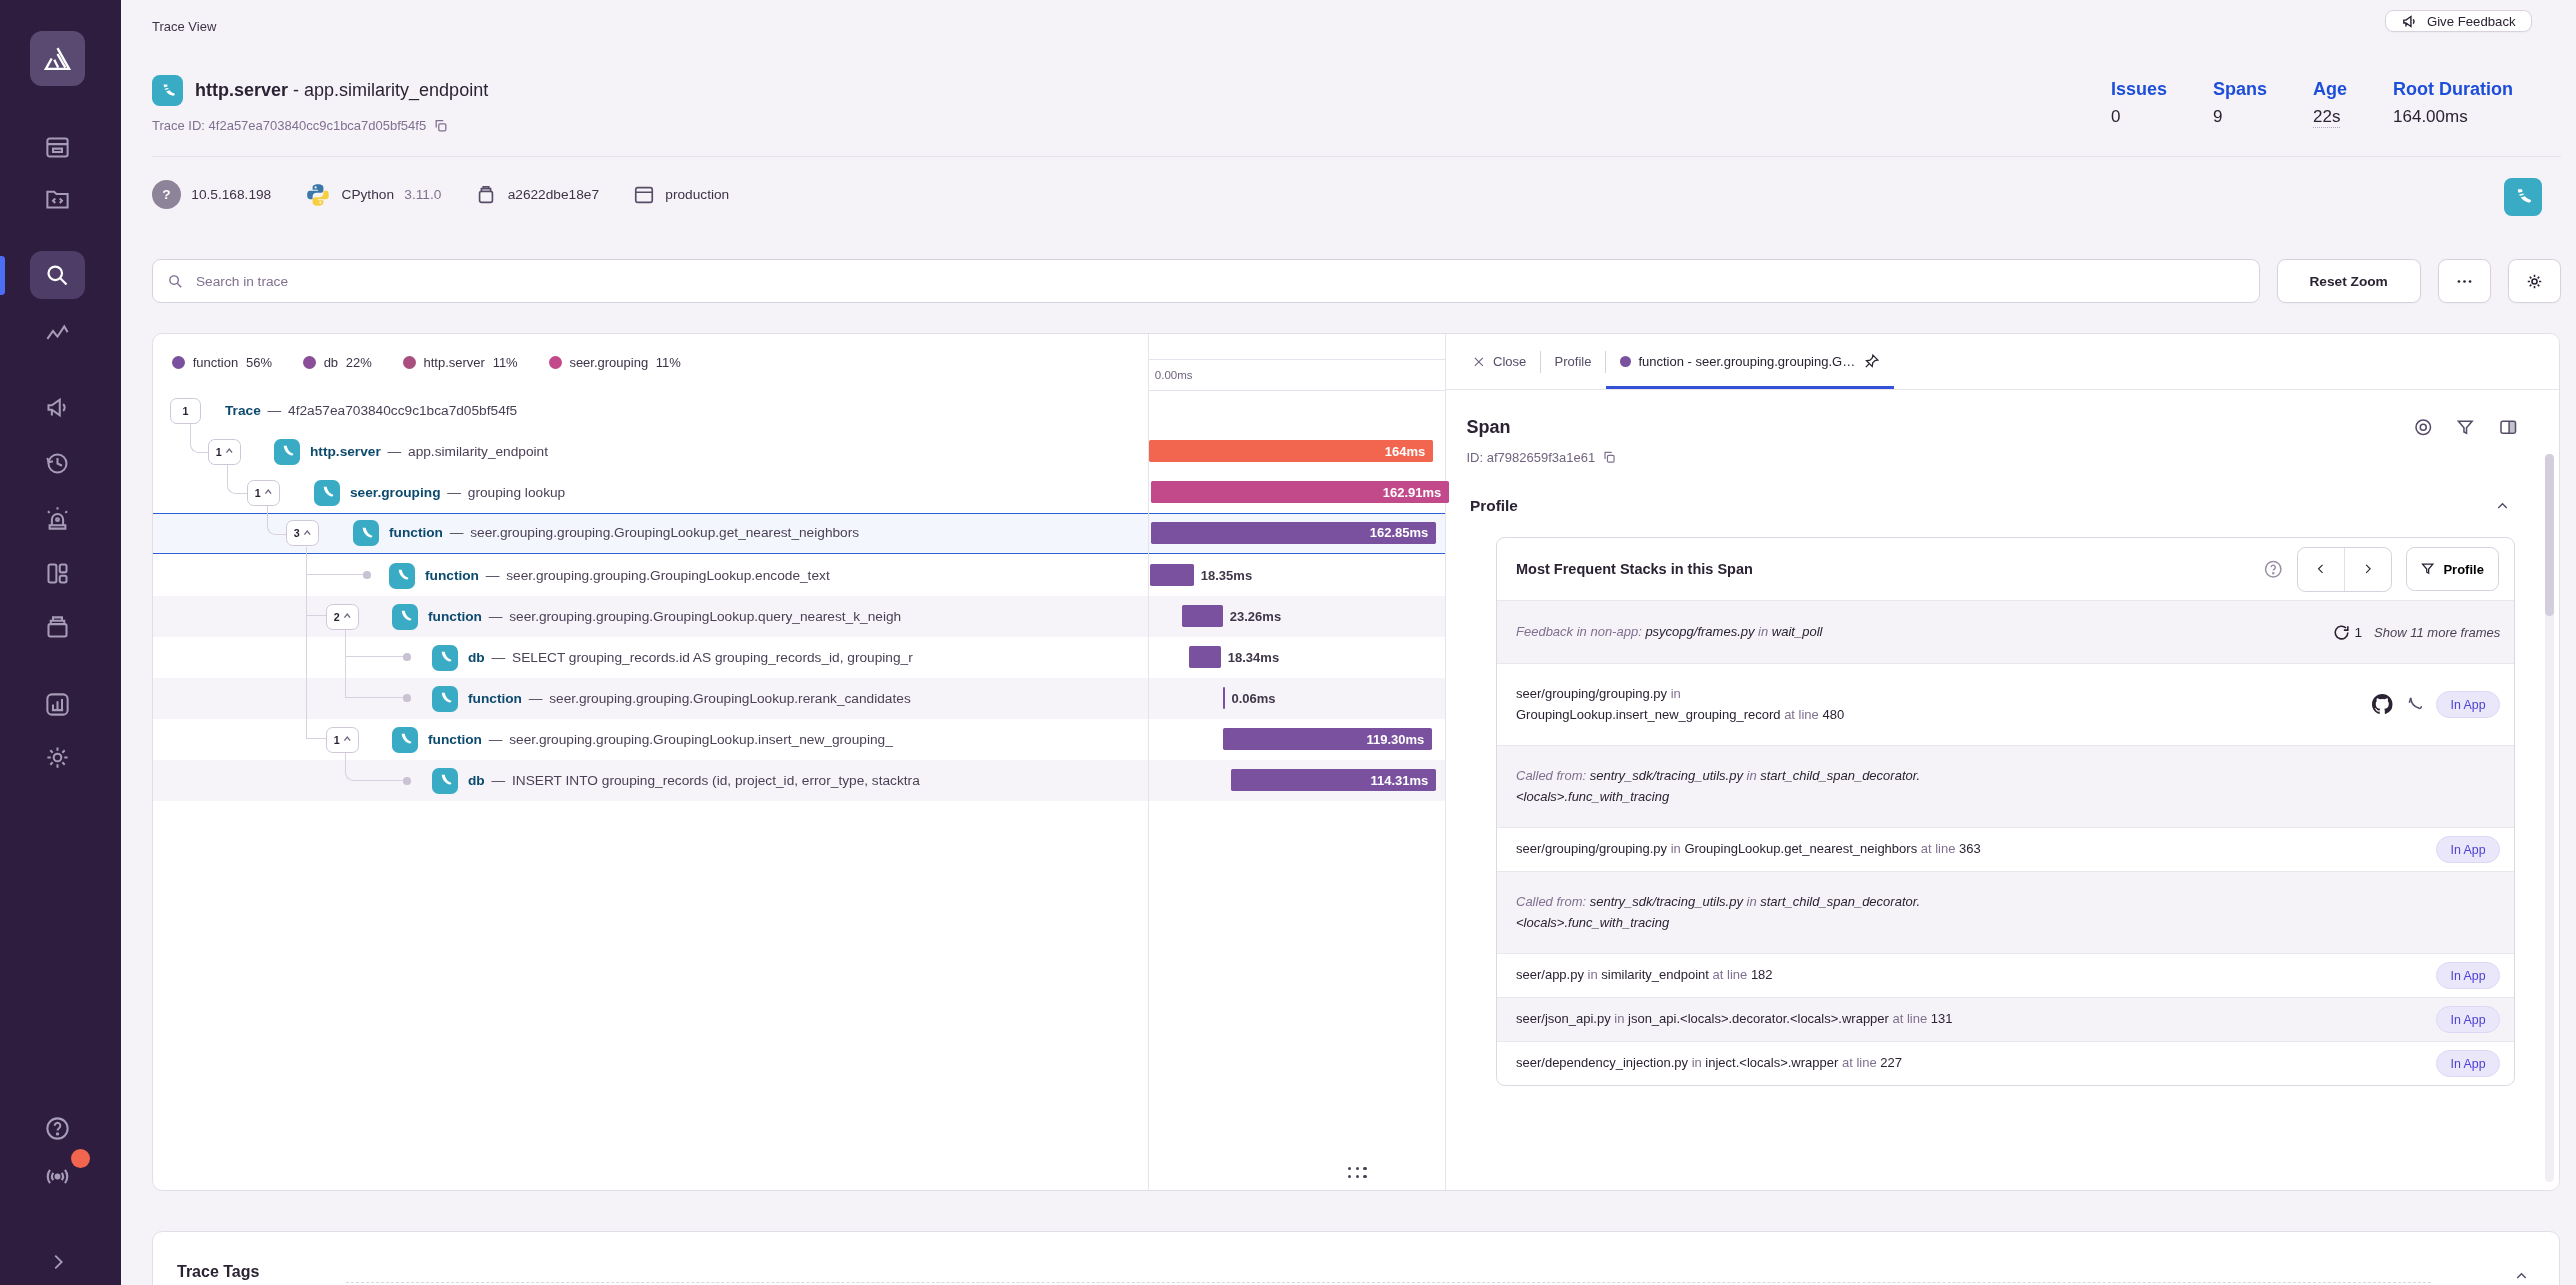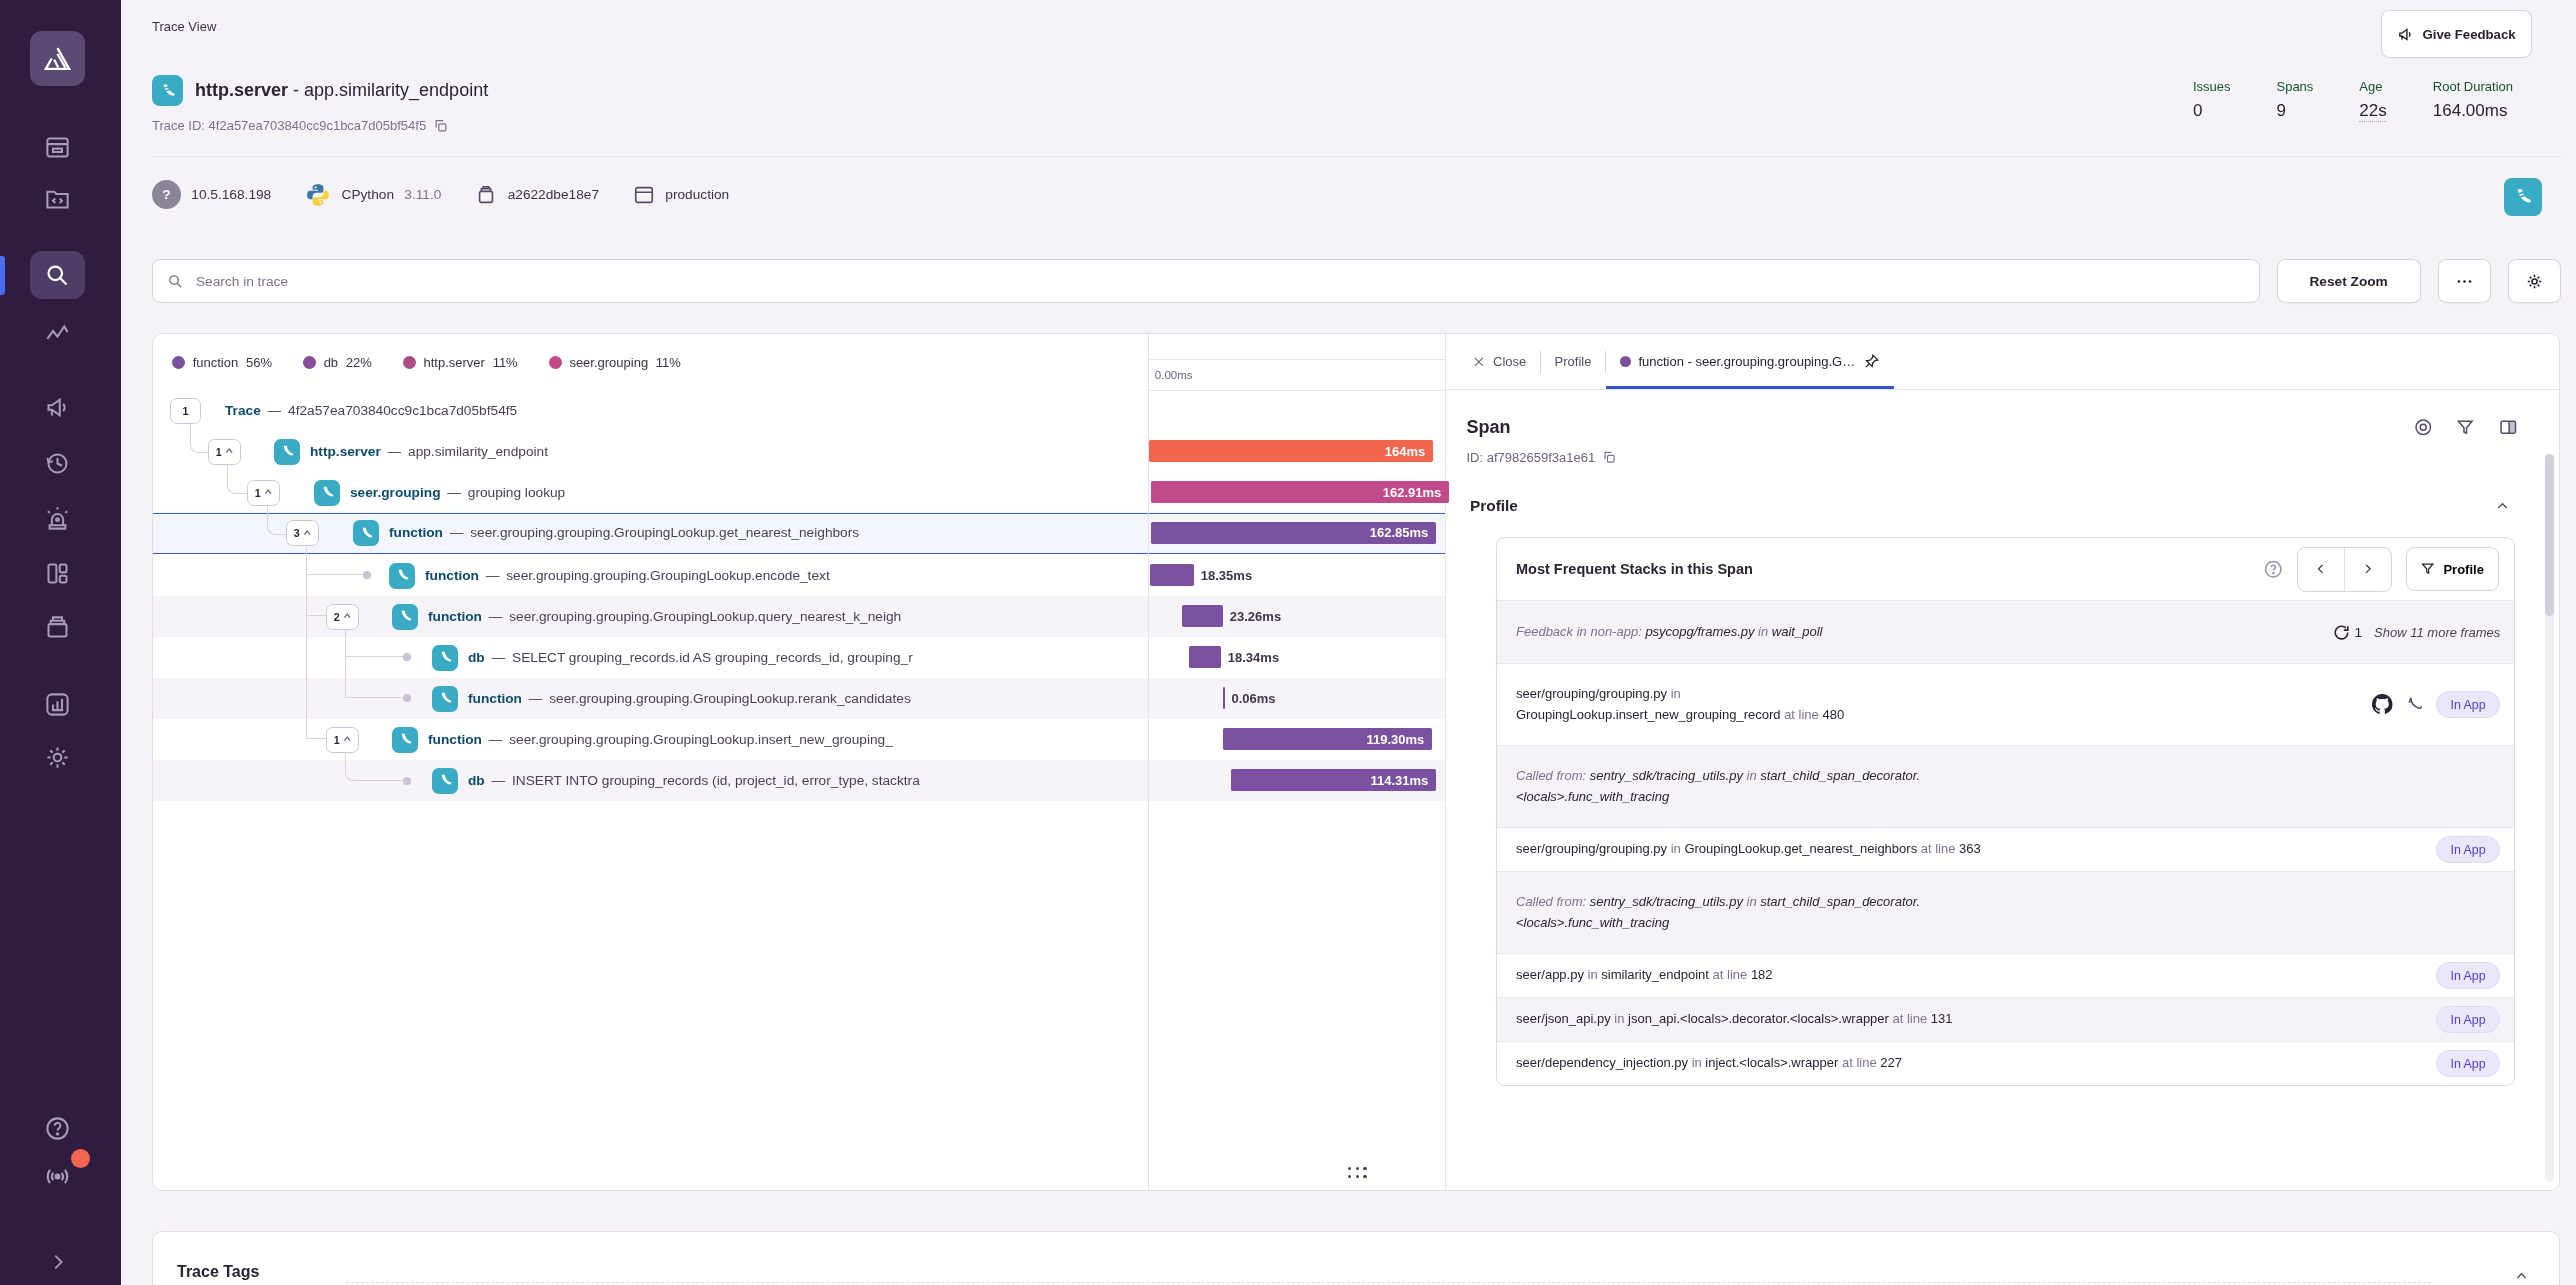--- a/index.html
+++ b/index.html
@@ -14,25 +14,25 @@
   .edge-ind{position:absolute;left:0;top:256px;width:5.1px;height:39px;background:#4c6ef5;border-radius:0 3.4px 3.4px 0}
   .notif{position:absolute;width:19px;height:19px;border-radius:50%;background:#f2654f}
   
   #main{position:absolute;left:121px;top:0;width:2455px;height:1285px}
   #pg-label{position:absolute;left:31px;top:19px;font-size:13px;color:#3d3348}
   #title-row{position:absolute;left:31px;top:75px;display:flex;align-items:center;gap:12px}
   .avatar{background:#3aabc4;border-radius:7.7px;display:flex;align-items:center;justify-content:center}
   #title-row .t{font-size:18px;color:#2b2233}
   #title-row .t b{font-weight:700}
   #trace-id{position:absolute;left:31px;top:118px;font-size:13px;color:#80708f;display:flex;gap:6.8px;align-items:center}
-  #gf-btn{position:absolute;right:44px;top:10.3px;height:48px;padding:0 15.4px;background:#fff;border:0.9px solid #d7d0dd;border-radius:8.5px;
-     display:flex;align-items:center;gap:8.5px;font-size:13.2px;font-weight:700;color:#2b2233;box-shadow:0 0.9px 1.7px rgba(43,34,51,.04)}
+  #gf-btn{position:absolute;right:44px;top:10.3px;height:22px;padding:0 15.4px;background:#fff;border:0.9px solid #d7d0dd;border-radius:8.5px;
+     display:flex;align-items:center;gap:8.5px;font-size:13.2px;font-weight:400;color:#2b2233;box-shadow:0 0.9px 1.7px rgba(43,34,51,.04)}
   #stats{position:absolute;right:63px;top:79px;display:flex;gap:46px}
   #stats .col{display:flex;flex-direction:column;gap:6.8px}
-  #stats .lbl{font-size:13px;font-weight:400;color:#14532d}
+  #stats .lbl{font-size:18px;font-weight:700;color:#1d4ed8}
   #stats .val{font-size:17px;color:#2b2233}
   #stats .dotted{border-bottom:1.7px dotted #b0a6bd;align-self:flex-start}
   #hdr-div{position:absolute;left:31px;right:15.4px;top:156px;border-top:0.9px solid #e7e3ec}
   
   #meta{position:absolute;left:31px;top:173px;height:43px;display:flex;align-items:center;gap:34px;font-size:13.7px;color:#3d3348}
   #meta .item{display:flex;align-items:center;gap:10.3px}
   #meta .muted{color:#80708f}
   .qmark{width:29px;height:29px;border-radius:50%;background:#8d8499;color:#fff;display:flex;align-items:center;justify-content:center;font-size:13.7px;font-weight:700}
   #meta-avatar{position:absolute;right:34px;top:178px}
   

